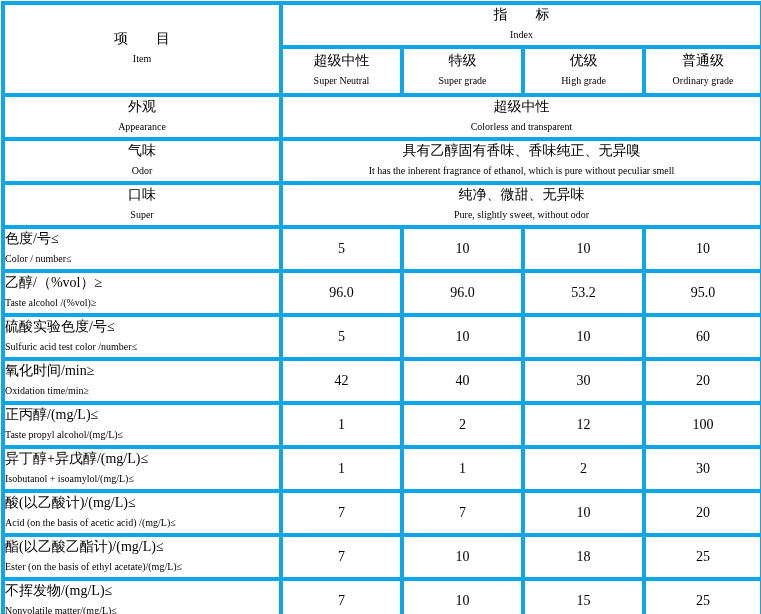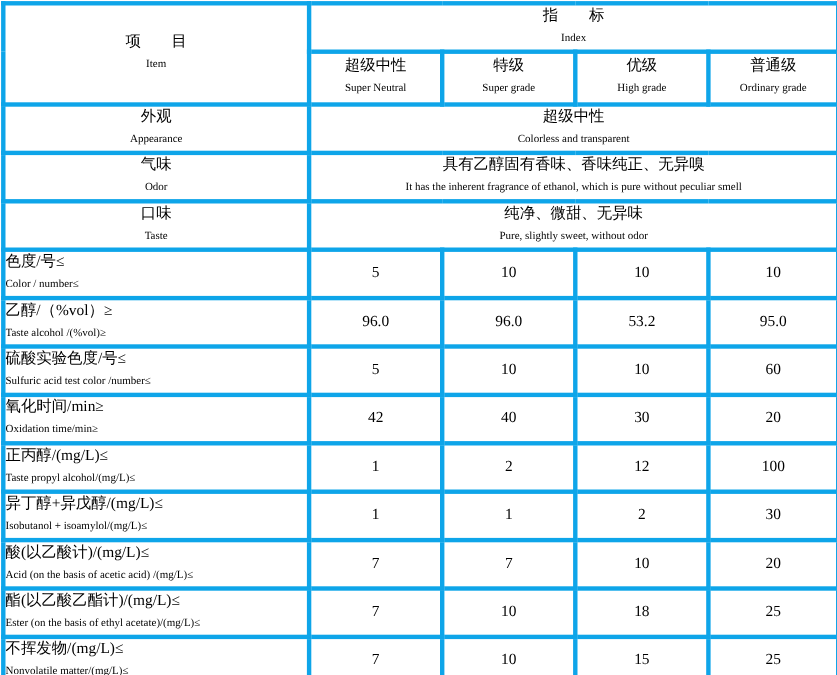--- a/index.html
+++ b/index.html
@@ -100,21 +100,21 @@
       <div class="en">Odor</div>
     </td>
     <td colspan="4" class="center">
       <div class="zh">具有乙醇固有香味、香味纯正、无异嗅</div>
       <div class="en">It has the inherent fragrance of ethanol, which is pure without peculiar smell</div>
     </td>
   </tr>
   <tr class="row">
     <td class="center">
       <div class="zh">口味</div>
-      <div class="en">Taste</div>
+      <div class="en">Super</div>
     </td>
     <td colspan="4" class="center">
       <div class="zh">纯净、微甜、无异味</div>
       <div class="en">Pure, slightly sweet, without odor</div>
     </td>
   </tr>
 
   <tr class="row">
     <td class="itemcell">
       <div class="iline zh">

